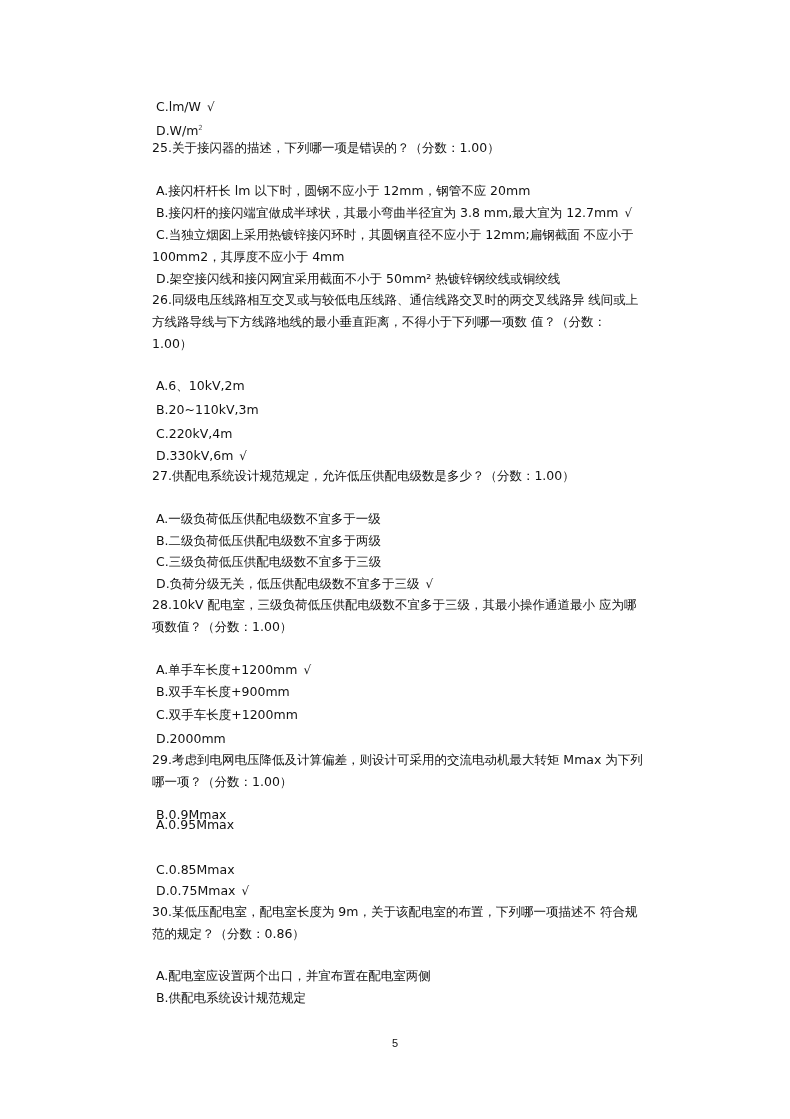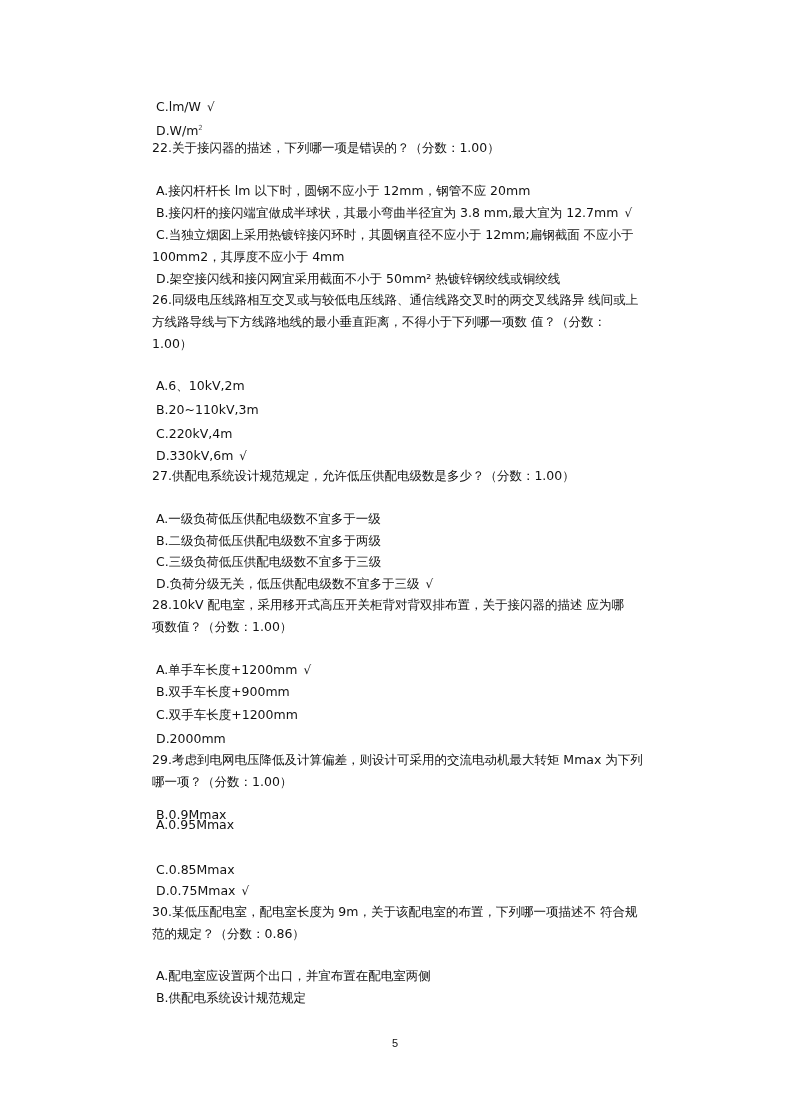--- a/index.html
+++ b/index.html
@@ -16,42 +16,42 @@
 </head>
 <body>
 
 <div class="line opt" style="top:96px">
   <span>C.lm/W</span><span class="check">√</span>
 </div>
 <div class="line opt" style="top:117px">
   <span>D.W/m</span><sup>2</sup>
 </div>
 
-<div class="line" style="top:137px">22.关于接闪器的描述，下列哪一项是错误的？（分数：1.00）</div>
+<div class="line" style="top:137px">25.关于接闪器的描述，下列哪一项是错误的？（分数：1.00）</div>
 <div class="line opt" style="top:180px"><span>A.接闪杆杆长 lm 以下时，圆钢不应小于 12mm，钢管不应 20mm</span></div>
 <div class="line opt" style="top:202px"><span>B.接闪杆的接闪端宜做成半球状，其最小弯曲半径宜为 3.8 mm,最大宜为 12.7mm</span><span class="check">√</span></div>
 <div class="line opt" style="top:224px"><span>C.当独立烟囱上采用热镀锌接闪环时，其圆钢直径不应小于 12mm;扁钢截面 不应小于</span></div>
 <div class="line" style="top:246px">100mm2，其厚度不应小于 4mm</div>
 <div class="line opt" style="top:268px"><span>D.架空接闪线和接闪网宜采用截面不小于 50mm² 热镀锌钢绞线或铜绞线</span></div>
 
 <div class="line" style="top:289px">26.同级电压线路相互交叉或与较低电压线路、通信线路交叉时的两交叉线路异 线间或上</div>
 <div class="line" style="top:311px">方线路导线与下方线路地线的最小垂直距离，不得小于下列哪一项数 值？（分数：</div>
 <div class="line" style="top:333px">1.00）</div>
 <div class="line opt" style="top:375px"><span>A.6、10kV,2m</span></div>
 <div class="line opt" style="top:399px"><span>B.20~110kV,3m</span></div>
 <div class="line opt" style="top:423px"><span>C.220kV,4m</span></div>
 <div class="line opt" style="top:445px"><span>D.330kV,6m</span><span class="check">√</span></div>
 
 <div class="line" style="top:465px">27.供配电系统设计规范规定，允许低压供配电级数是多少？（分数：1.00）</div>
 <div class="line opt" style="top:508px"><span>A.一级负荷低压供配电级数不宜多于一级</span></div>
 <div class="line opt" style="top:530px"><span>B.二级负荷低压供配电级数不宜多于两级</span></div>
 <div class="line opt" style="top:551px"><span>C.三级负荷低压供配电级数不宜多于三级</span></div>
 <div class="line opt" style="top:573px"><span>D.负荷分级无关，低压供配电级数不宜多于三级</span><span class="check">√</span></div>
 
-<div class="line" style="top:594px">28.10kV 配电室，采用移开式高压开关柜背对背双排布置，关于接闪器的描述 应为哪</div>
+<div class="line" style="top:594px">28.10kV 配电室，三级负荷低压供配电级数不宜多于三级，其最小操作通道最小 应为哪</div>
 <div class="line" style="top:616px">项数值？（分数：1.00）</div>
 <div class="line opt" style="top:659px"><span>A.单手车长度+1200mm</span><span class="check">√</span></div>
 <div class="line opt" style="top:681px"><span>B.双手车长度+900mm</span></div>
 <div class="line opt" style="top:704px"><span>C.双手车长度+1200mm</span></div>
 <div class="line opt" style="top:728px"><span>D.2000mm</span></div>
 
 <div class="line" style="top:749px">29.考虑到电网电压降低及计算偏差，则设计可采用的交流电动机最大转矩 Mmax 为下列</div>
 <div class="line" style="top:771px">哪一项？（分数：1.00）</div>
 <div class="line opt" style="top:814px"><span>A.0.95Mmax</span></div>
 <div class="line opt" style="top:804px"><span>B.0.9Mmax</span></div>

